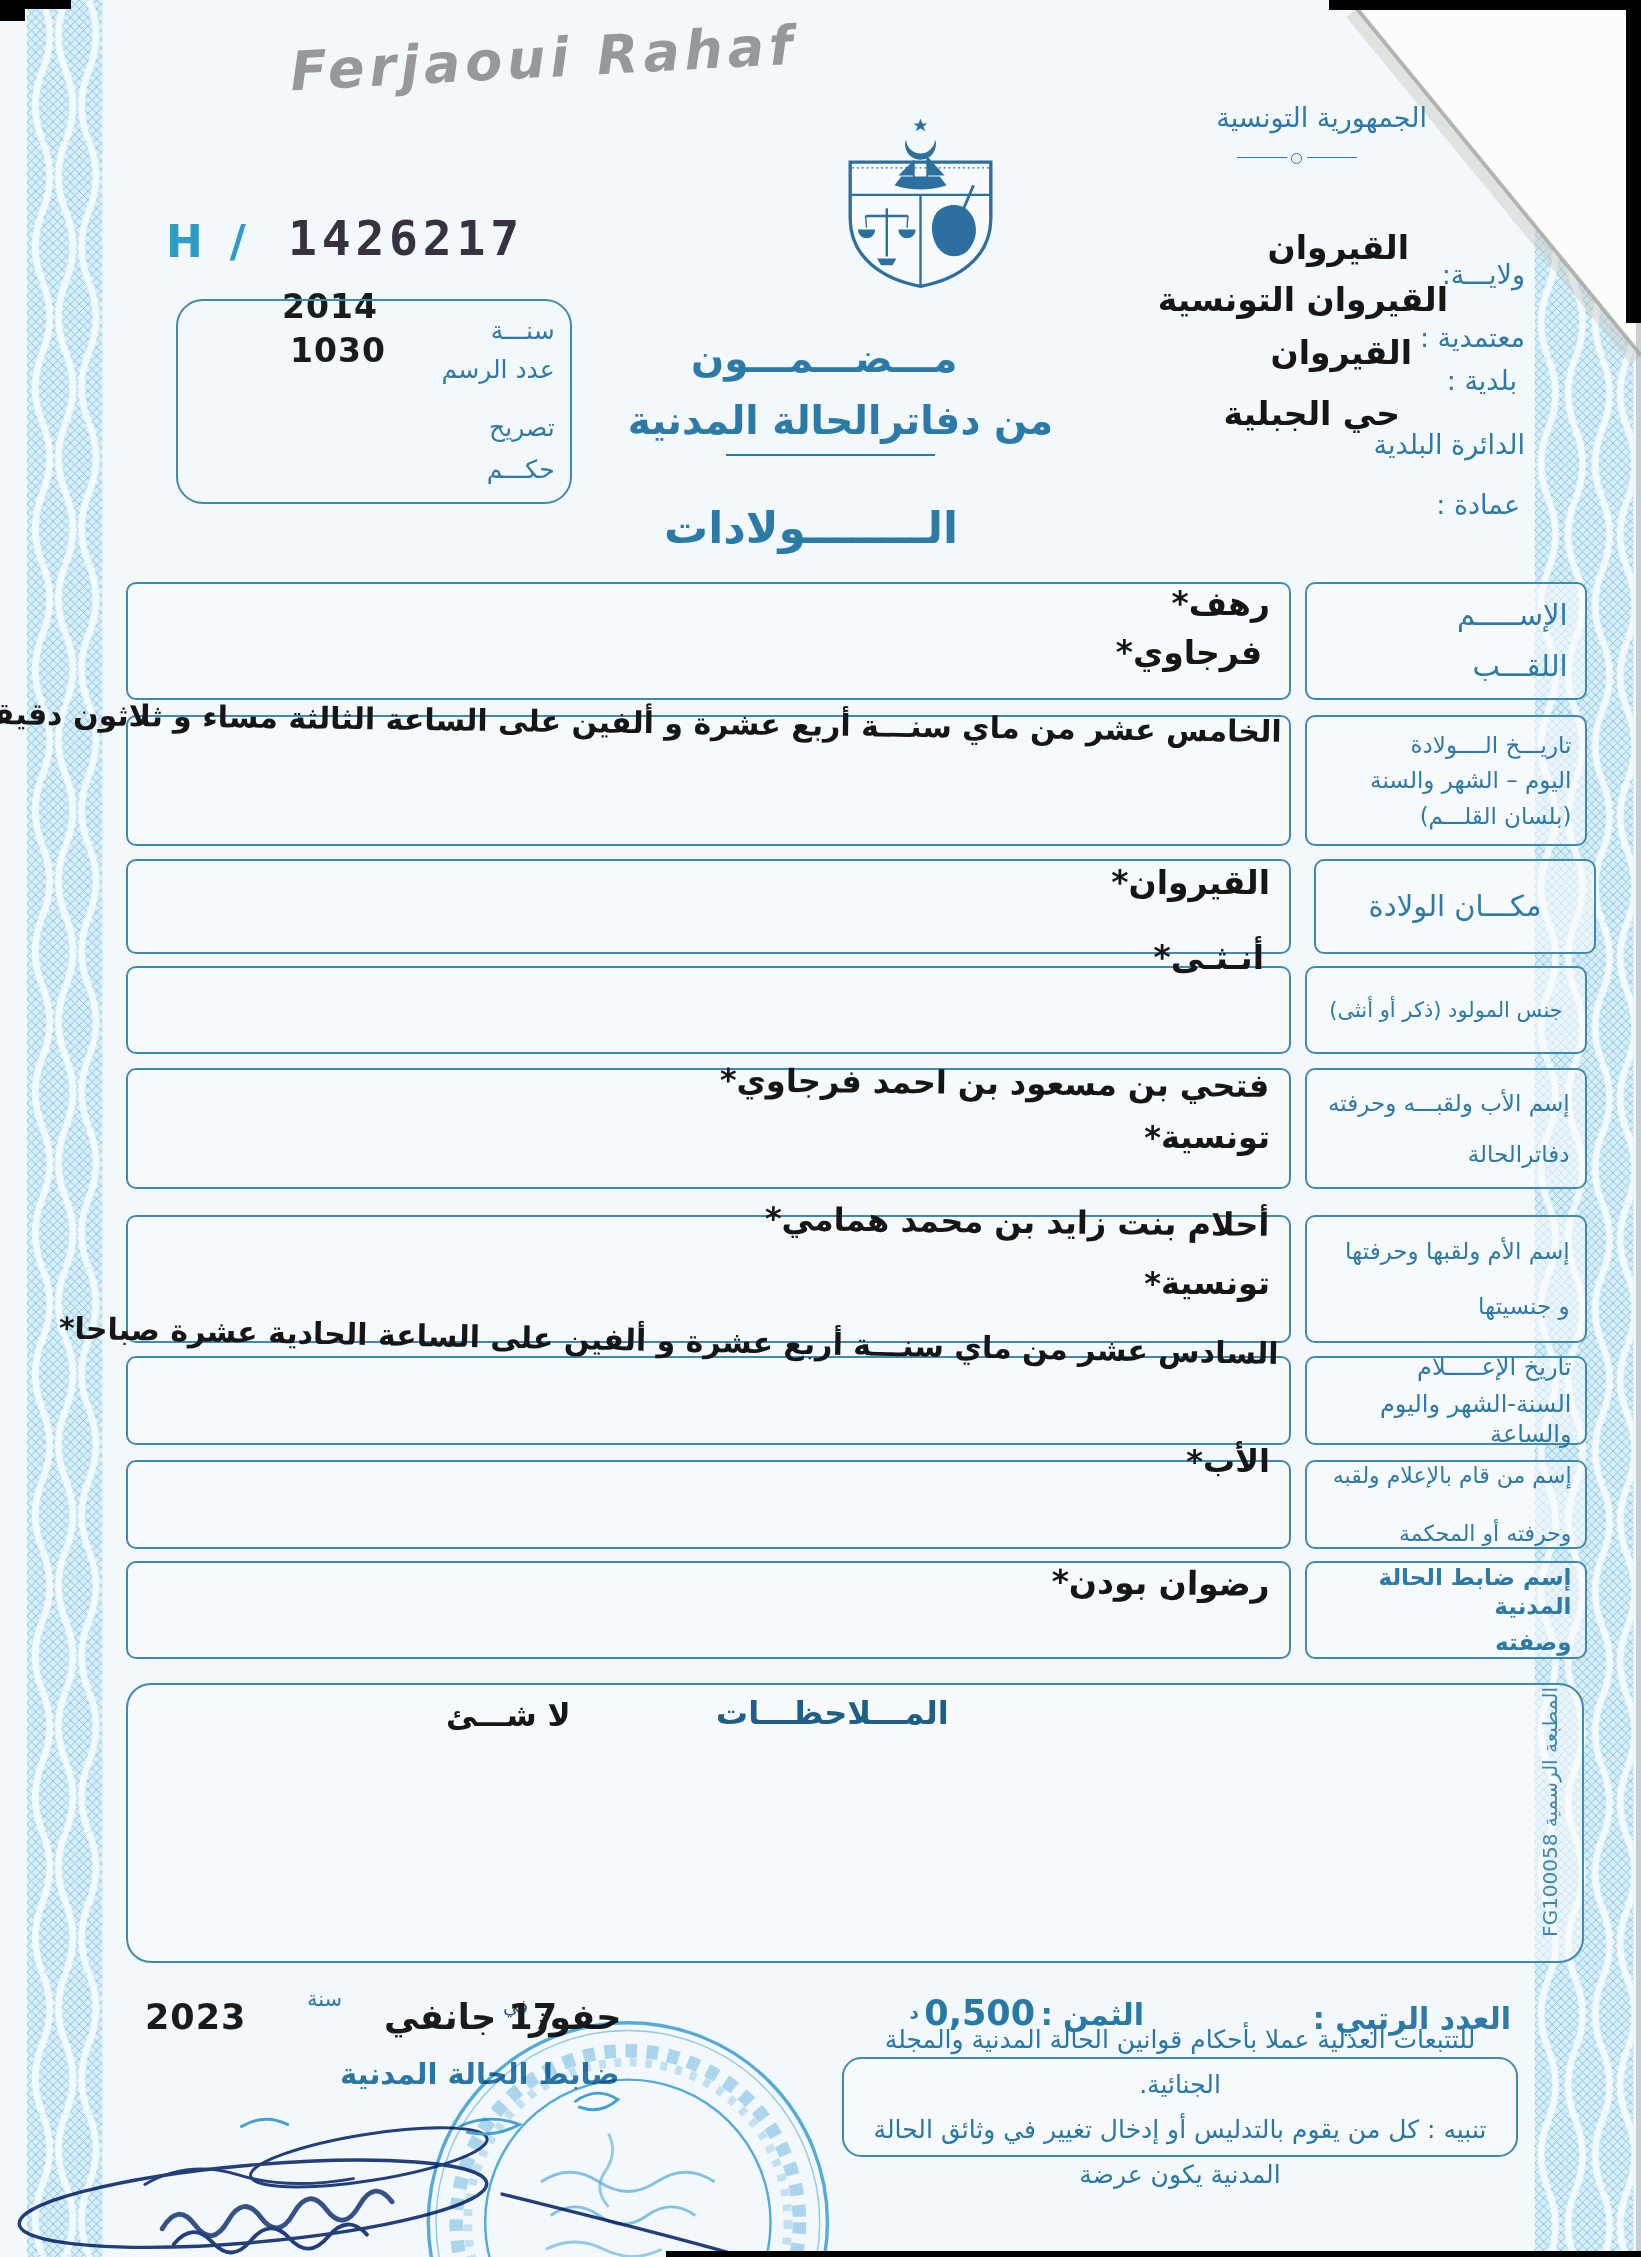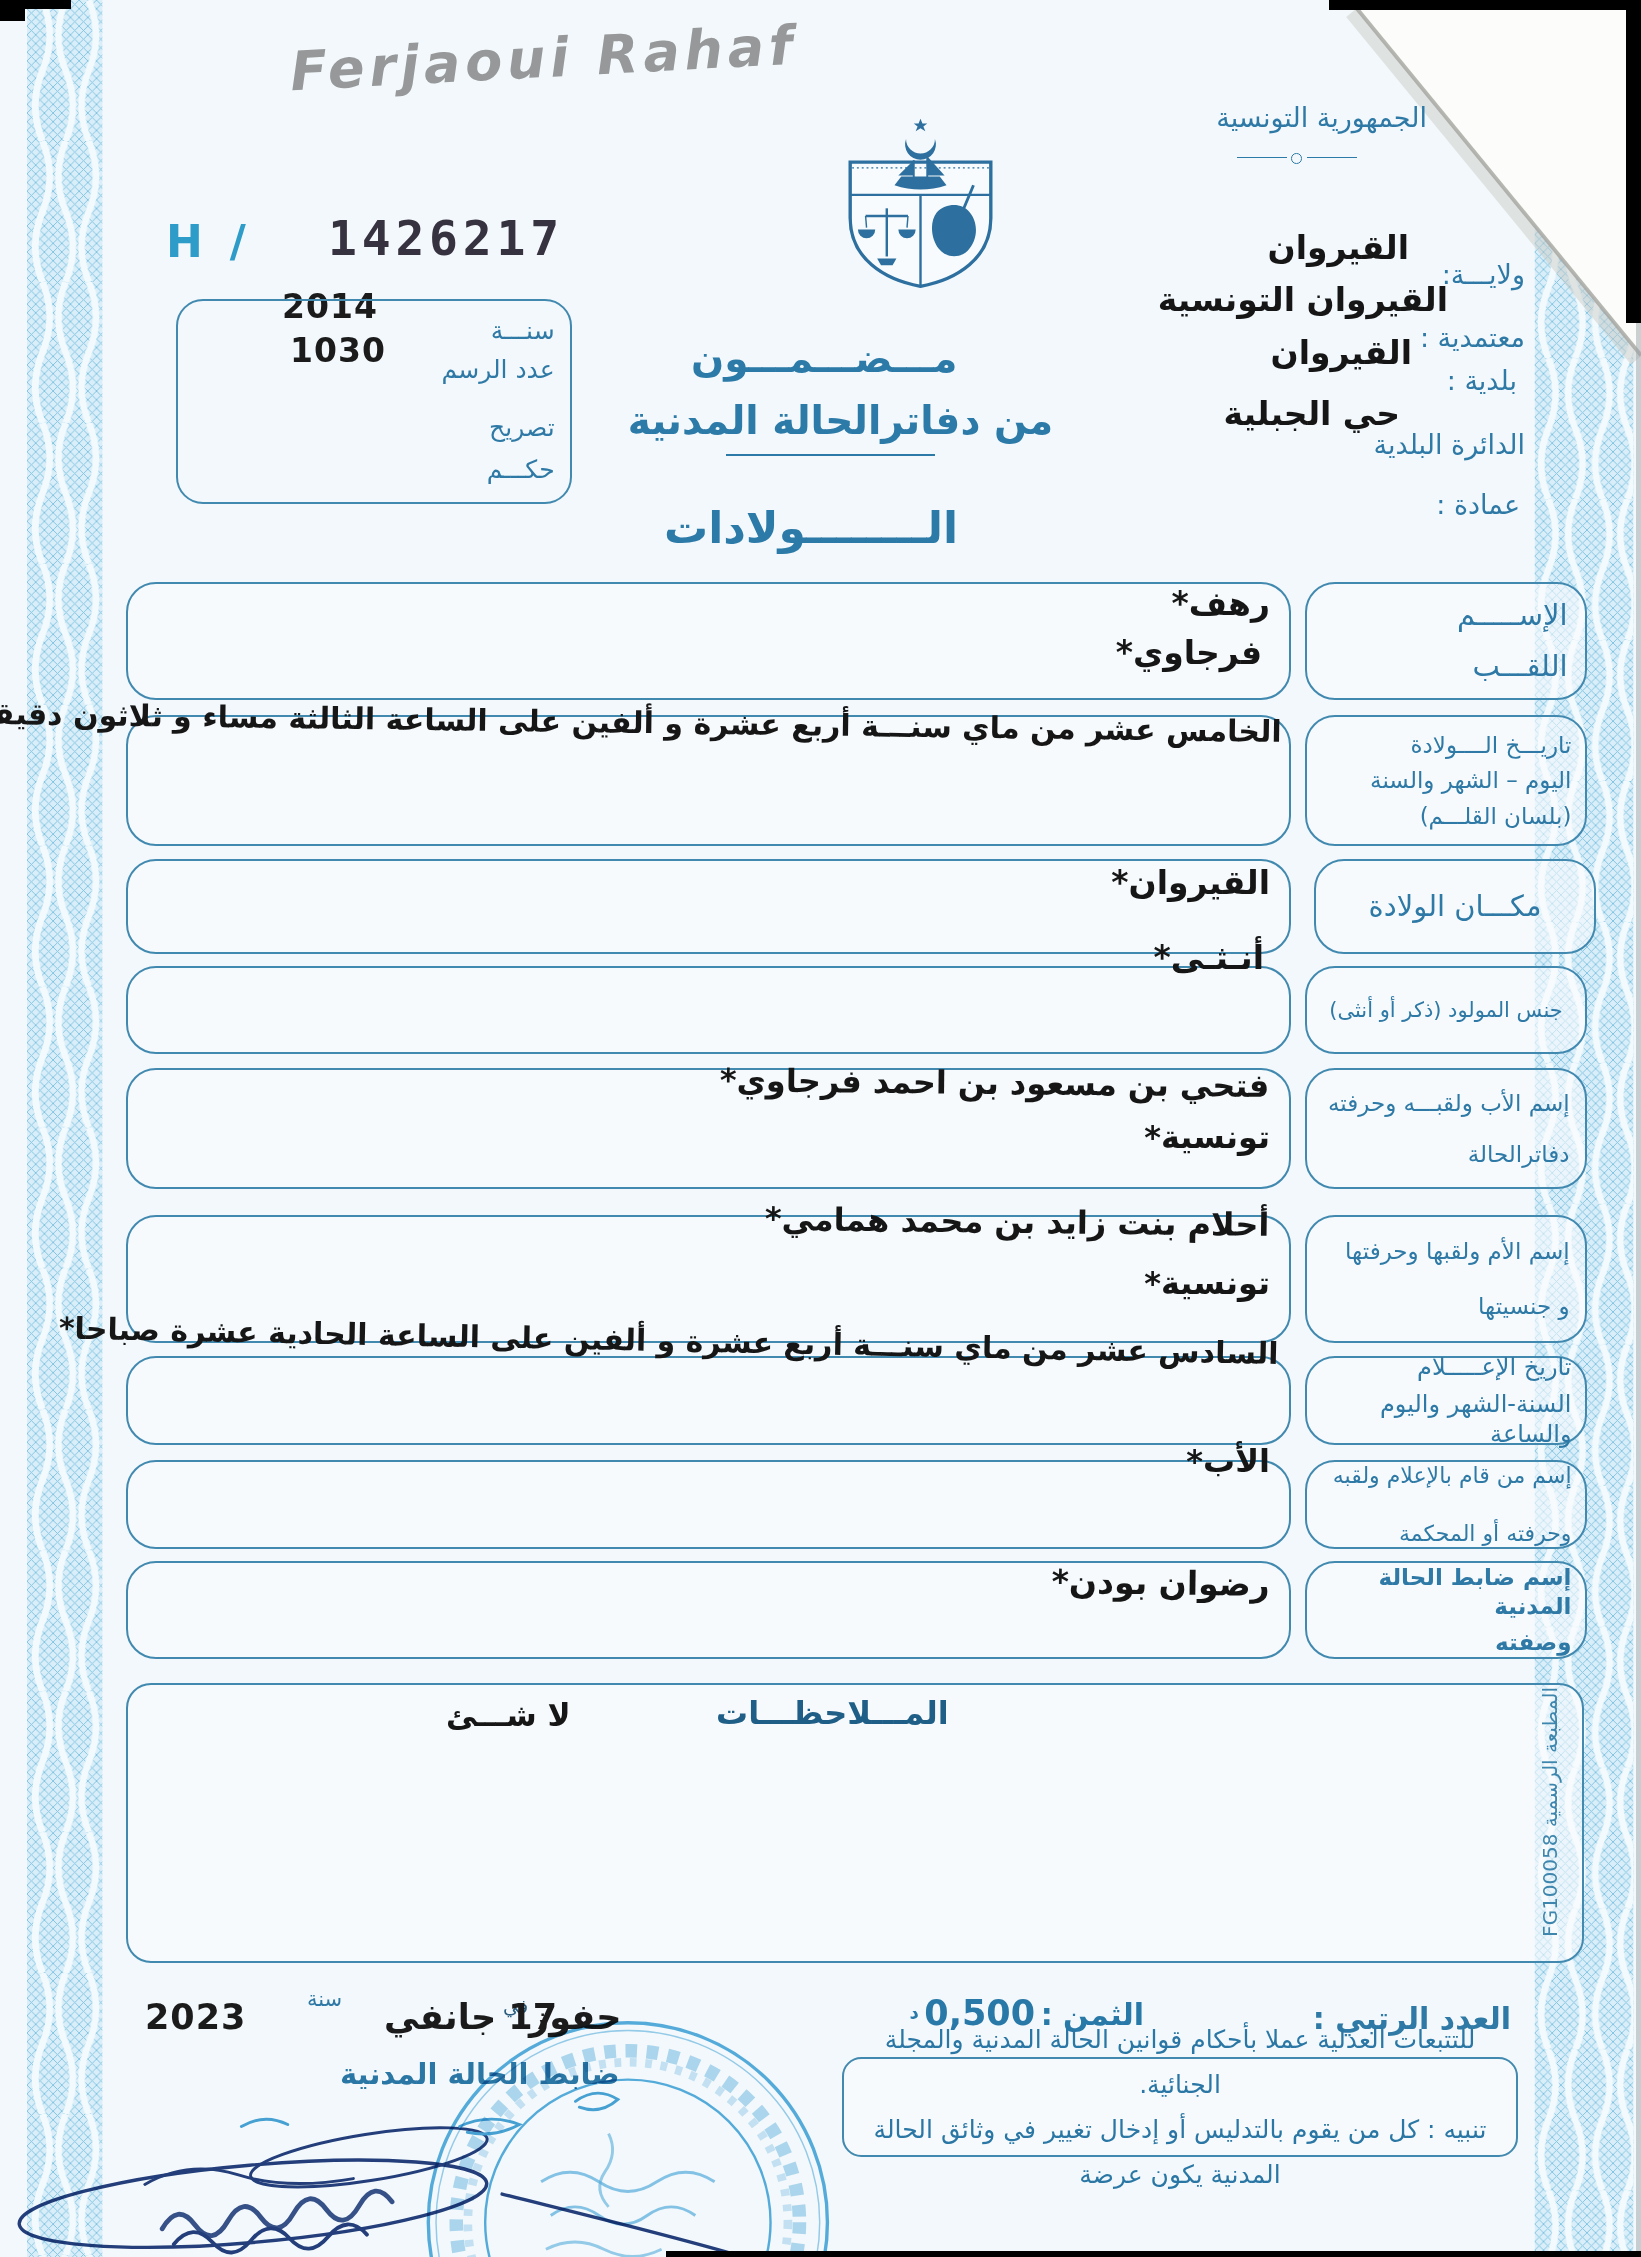--- a/index.html
+++ b/index.html
@@ -2,32 +2,32 @@
 <html><head>
 <meta charset="utf-8">
 <style>
   html,body{margin:0;padding:0;background:#e9e9e9;}
   #page{position:relative;width:1641px;height:2257px;background:#f2f8fb;overflow:hidden;
         font-family:"DejaVu Sans",sans-serif;}
   .abs{position:absolute;z-index:2;}
   .ar{direction:rtl;font-family:"DejaVu Sans",sans-serif;}
   .lbl{color:#2e79a6;}
   .val{font-weight:bold;color:#161616;white-space:nowrap;z-index:3;}
-  .box{position:absolute;z-index:2;border:2.9px solid #4289b0;border-radius:30px;background:rgba(249,252,254,.55);box-sizing:border-box;}
+  .box{position:absolute;z-index:2;border:2.9px solid #4289b0;border-radius:10px;background:rgba(249,252,254,.55);box-sizing:border-box;}
   .lblbox{display:flex;flex-direction:column;text-align:right;color:#2e79a6;}
   .lblbox span{padding:0 13.5px;line-height:1.25;}
   .r1{justify-content:space-around;font-size:29px;padding:5.8px 3.9px;}
   .r2{justify-content:flex-end;gap:6.8px;font-size:23px;padding-bottom:13.5px;}
   .r3{justify-content:center;font-size:29px;text-align:center;margin-left:9px;}
   .r4{justify-content:center;font-size:21px;text-align:center;}
   .r5,.r6{justify-content:space-around;font-size:23px;padding:7.7px 1.9px;}
   .r7{justify-content:center;gap:7.7px;font-size:24px;}
   .r8{justify-content:space-between;gap:7.7px;font-size:22px;}
   .r9{justify-content:center;gap:7px;font-size:23px;font-weight:bold;}
-  .stampnum{font-family:"DejaVu Sans Mono",monospace;font-weight:bold;color:#37323f;margin-left:40px;}
+  .stampnum{font-family:"DejaVu Sans Mono",monospace;font-weight:bold;color:#37323f;}
   .blkstamp{font-weight:bold;color:#1b1b1b;}
   .title{color:#2c7aa8;font-weight:bold;white-space:nowrap;}
   .edge{position:absolute;z-index:6;background:#000;}
 </style>
 </head>
 <body>
 
 <div id="page">
 
   <svg class="abs" style="left:0;top:0;z-index:1" width="1641" height="2257" viewBox="0 0 1700 2338">

